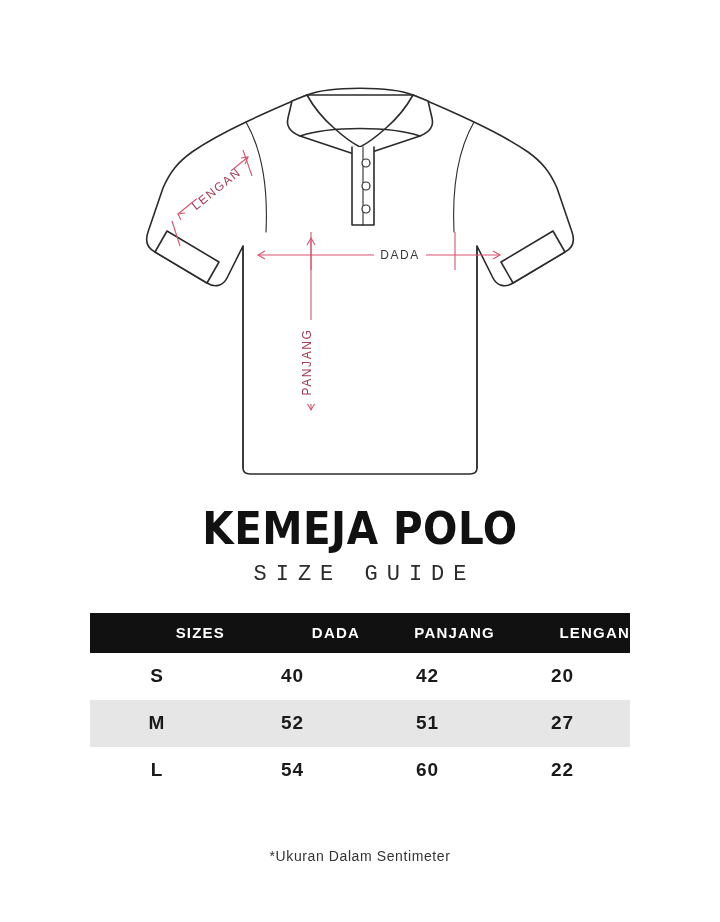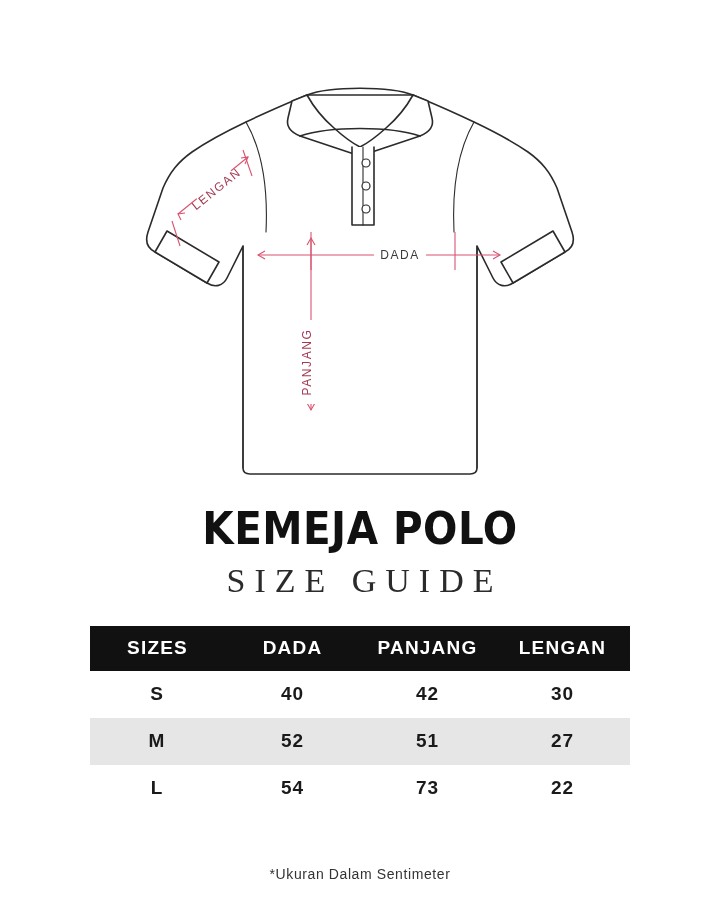--- a/index.html
+++ b/index.html
@@ -43,47 +43,47 @@
   .main-title {
     font-family: "DejaVu Sans", sans-serif;
     font-weight: bold;
     font-size: 44px;
     letter-spacing: 0.5px;
     color: #111111;
     line-height: 1.05;
     transform: scaleX(0.92);
   }
   .sub-title {
-    font-family: Liberation Serif, serif;
+    font-family: Liberation Mono, monospace;
     font-weight: normal;
-    font-size: 34px;
+    font-size: 22px;
     letter-spacing: 9px;
     color: #2b2b2b;
     margin-top: 10px;
     padding-left: 9px;
   }
 
   
   .table-wrap {
     margin-top: 26px;
     width: 540px;
   }
   table.size-table {
     width: 100%;
     border-collapse: collapse;
     table-layout: fixed;
   }
   table.size-table thead th {
     background: #111111;
     color: #ffffff;
-    font-size: 19px;
+    font-size: 15px;
     font-weight: bold;
     letter-spacing: 1.2px;
     padding: 11px 0 12px 0;
-    text-align: center;
+    text-align: right;
     font-family: "Liberation Sans", sans-serif;
   }
   table.size-table tbody td {
     font-size: 19px;
     font-weight: bold;
     color: #1a1a1a;
     text-align: center;
     padding: 12px 0 13px 0;
     letter-spacing: 1px;
     font-family: "Liberation Sans", sans-serif;
@@ -220,32 +220,32 @@
           <th>DADA</th>
           <th>PANJANG</th>
           <th>LENGAN</th>
         </tr>
       </thead>
       <tbody>
         <tr>
           <td>S</td>
           <td>40</td>
           <td>42</td>
-          <td>30</td>
+          <td>20</td>
         </tr>
         <tr class="alt">
           <td>M</td>
           <td>52</td>
           <td>51</td>
           <td>27</td>
         </tr>
         <tr>
           <td>L</td>
           <td>54</td>
-          <td>73</td>
+          <td>60</td>
           <td>22</td>
         </tr>
       </tbody>
     </table>
   </div>
 
   <div class="footnote">*Ukuran Dalam Sentimeter</div>
 
 </div>
 

